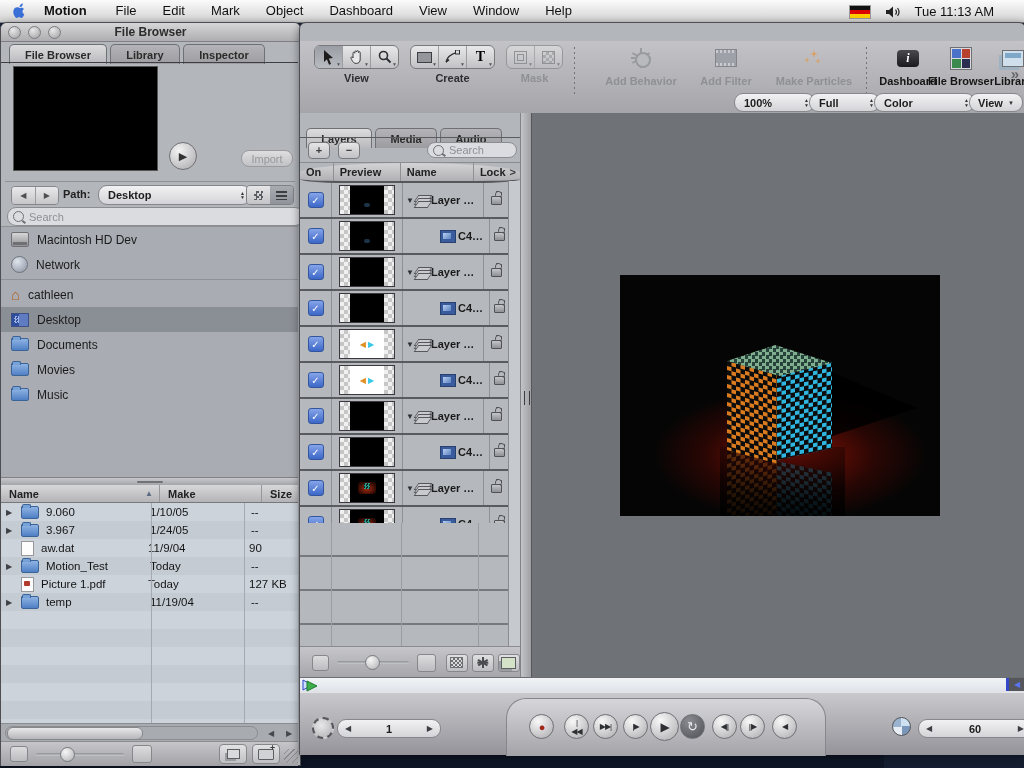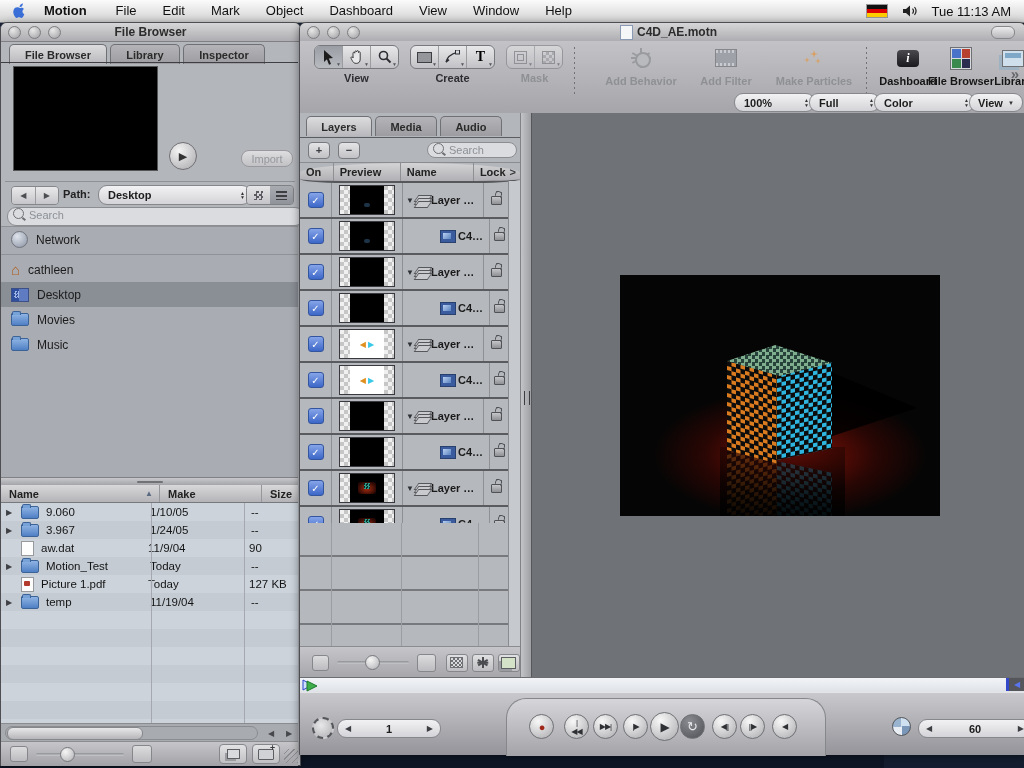--- a/index.html
+++ b/index.html
@@ -7,39 +7,39 @@
        font-family:"Liberation Sans","DejaVu Sans",sans-serif;-webkit-font-smoothing:antialiased}
   .w{position:absolute}
   .desktop{position:relative;width:884px;height:768px;background:linear-gradient(180deg,#1a2740,#0e1626)}
 
   
   .menubar{left:0;top:0;width:1024px;height:22px;background:linear-gradient(180deg,#fbfbfb,#d2d2d2);
            border-bottom:1px solid #8a8a8a;display:flex;align-items:center;font-size:13px;color:#111}
   .menubar .mitem{padding:12px 13px;line-height:22px}
   .menubar .appname{font-weight:bold;padding:0 16px}
   .apple{width:16px;height:16px;margin-left:12px}
-  .mb-right{margin-left:auto;display:flex;align-items:flex-start;gap:14px;padding-right:13px}
+  .mb-right{margin-left:auto;display:flex;align-items:flex-end;gap:14px;padding-right:30px}
   .flag{width:20px;height:12px;border:1px solid #999;display:flex;flex-direction:column}
   .flag i{flex:1}
   .clocktxt{font-size:13px}
 
   
   .win{border:1px solid #4e4e52;border-radius:7px 7px 0 0;background:#b3b6bb;box-shadow:0 2px 8px rgba(0,0,0,.45)}
   .titlebar{height:18px;background:linear-gradient(180deg,#d6d6d8,#aeaeb2);border-bottom:1px solid #808084;
             border-radius:6px 6px 0 0;display:flex;align-items:center;font-size:12px;font-weight:bold;color:#2c2c2c}
   .tbtn-circ{width:11px;height:11px;border-radius:50%;background:radial-gradient(circle at 35% 30%,#e8e8e8,#9e9ea2);
              border:1px solid #7d7d81;margin-left:7px}
   .tab{height:19px;border:1px solid #6f7074;border-bottom:none;border-radius:5px 5px 0 0;
        background:linear-gradient(180deg,#b4b4b8,#9d9da1);font-size:11px;font-weight:bold;color:#2b2b2b;
        display:flex;align-items:center;justify-content:center;padding:0 9px;margin-right:3px}
   .tab.active{background:linear-gradient(180deg,#dcdcde,#b9b9bd)}
   .pill{background:linear-gradient(180deg,#f2f2f4,#d4d4d8);border:1px solid #85878b;border-radius:9px;
         display:flex;align-items:center;font-size:11px;color:#1c1c1c}
   .stepper{display:flex;flex-direction:column;font-size:5px;line-height:4.5px;color:#333;margin-left:auto;padding-right:5px}
-  .srch{border:1px solid #8b8d91;border-radius:9px;background:#dadce0;display:flex;align-items:flex-start;padding:0 5px;gap:3px}
+  .srch{border:1px solid #8b8d91;border-radius:9px;background:#dadce0;display:flex;align-items:center;padding:0 5px;gap:3px}
   .srch input{border:none;background:transparent;outline:none;font-size:11px;width:100%;
               font-family:"Liberation Sans","DejaVu Sans",sans-serif;color:#222}
   .srch input::placeholder{color:#8d9094}
   .mag{width:9px;height:9px;border:1.5px solid #6e7074;border-radius:50%;position:relative;flex:0 0 auto}
   .mag::after{content:'';position:absolute;width:4px;height:1.5px;background:#6e7074;right:-3px;bottom:-1px;transform:rotate(40deg)}
 
   
   .fbwin{left:0;top:22px;width:299px;height:742px}
   .fb-tabs{left:8px;top:21px;display:flex}
   .fb-tabline{left:0;top:39px;width:297px;height:1px;background:#3f3f43}
@@ -167,21 +167,21 @@
   .fbic i:nth-child(3){background:#3a8a4e}.fbic i:nth-child(4){background:#2a2c50}
   .libic{width:20px;height:15px;border:1px solid #6e7074;background:#cfe0ec;box-shadow:-4px 4px 0 -1px #9fb2c2;position:relative}
   .libic::after{content:'';position:absolute;left:2px;top:2px;right:2px;height:5px;background:#7fa8c8}
   .ovf{position:absolute;right:6px;top:24px;font-size:15px;font-weight:bold;color:#66686c}
   .vopts{left:0;top:68px;width:725px;height:22px;border-bottom:1px solid #6e7074}
   .vopt{position:absolute;top:2px;height:17px;padding-left:9px;font-weight:bold}
   .viewmenu{position:absolute;top:2px;height:17px;padding:0 8px;gap:5px;font-weight:bold}
 
   
   .band{left:0;top:90px;width:725px;height:564px;background:#b3b6bb}
-  .ptabs{position:absolute;left:6px;top:3px;display:flex}
+  .ptabs{position:absolute;left:6px;top:15px;display:flex}
   .ptabline{position:absolute;left:0;top:24px;width:231px;height:1px;background:#5a5c60}
   .pctrl{position:absolute;left:0;top:25px;width:231px;height:24px;border-bottom:1px solid #8a8c90;
          display:flex;align-items:center}
   .pmbtn{width:20px;height:15px;border:1px solid #77797d;border-radius:4px;margin-left:8px;
          background:linear-gradient(180deg,#e4e4e6,#c2c2c6);font-size:11px;font-weight:bold;color:#3a3c40;
          display:flex;align-items:center;justify-content:center;line-height:0}
   .psearch{width:78px;height:14px;margin-left:auto;margin-right:14px}
   .phead{position:absolute;left:0;top:50px;width:220px;height:18px;background:linear-gradient(180deg,#d4d4d6,#b0b0b4);
          border-bottom:2px solid #55575b;display:flex;font-size:11px;font-weight:bold;color:#222}
   .phc{display:flex;align-items:center;padding-left:6px;border-right:1px solid #8e9094}
@@ -359,31 +359,39 @@
           <i class="vm-list"></i>
         </span>
     </div>
     <div class="w srch fb-search">
       <span class="mag"></span>
       <input placeholder="Search" style="">
     </div>
 
     <div class="w fb-side">
       <div class="srow">
+          <span class="ic-drive"></span>
+          <span>Macintosh HD Dev</span>
+        </div>
+      <div class="srow">
           <span class="ic-globe"></span>
           <span>Network</span>
         </div>
       <div class="side-sep"></div>
       <div class="srow">
           <span class="ic-home">⌂</span>
           <span>cathleen</span>
         </div>
       <div class="srow sel">
           <span class="ic-desk"></span>
           <span>Desktop</span>
+        </div>
+      <div class="srow">
+          <span class="ic-folder"></span>
+          <span>Documents</span>
         </div>
       <div class="srow">
           <span class="ic-folder"></span>
           <span>Movies</span>
         </div>
       <div class="srow">
           <span class="ic-folder"></span>
           <span>Music</span>
         </div>
     </div>
@@ -471,28 +479,20 @@
           <i class="ic-stackA"></i>
         </span>
       <span class="fb-bbtn" style="margin-right:18px">
           <i class="ic-foldplus"></i>
         </span>
     </div>
     <div class="w fb-grip"></div>
   </div>
 
   <div class="w win mwin">
-    <div class="titlebar mw-title">
-      <span class="tbtn-circ"></span>
-      <span class="tbtn-circ"></span>
-      <span class="tbtn-circ"></span>
-      <span class="docic"></span>
-      <span>C4D_AE.motn</span>
-      <span class="mw-lozenge"></span>
-    </div>
 
     <div class="toolbar w">
       <div class="tgroup" style="left:14px">
         <div class="tbtns">
           <div class="tool on">
             <svg width="13" height="15" viewBox="0 0 13 15">
                 <path fill="#1c1c1c" d="M2 0l9 8-4.2.4L9 14l-2 .8-2.1-5.5L2 12z"></path>
               </svg>
             <span class="dd">▼</span>
           </div>

